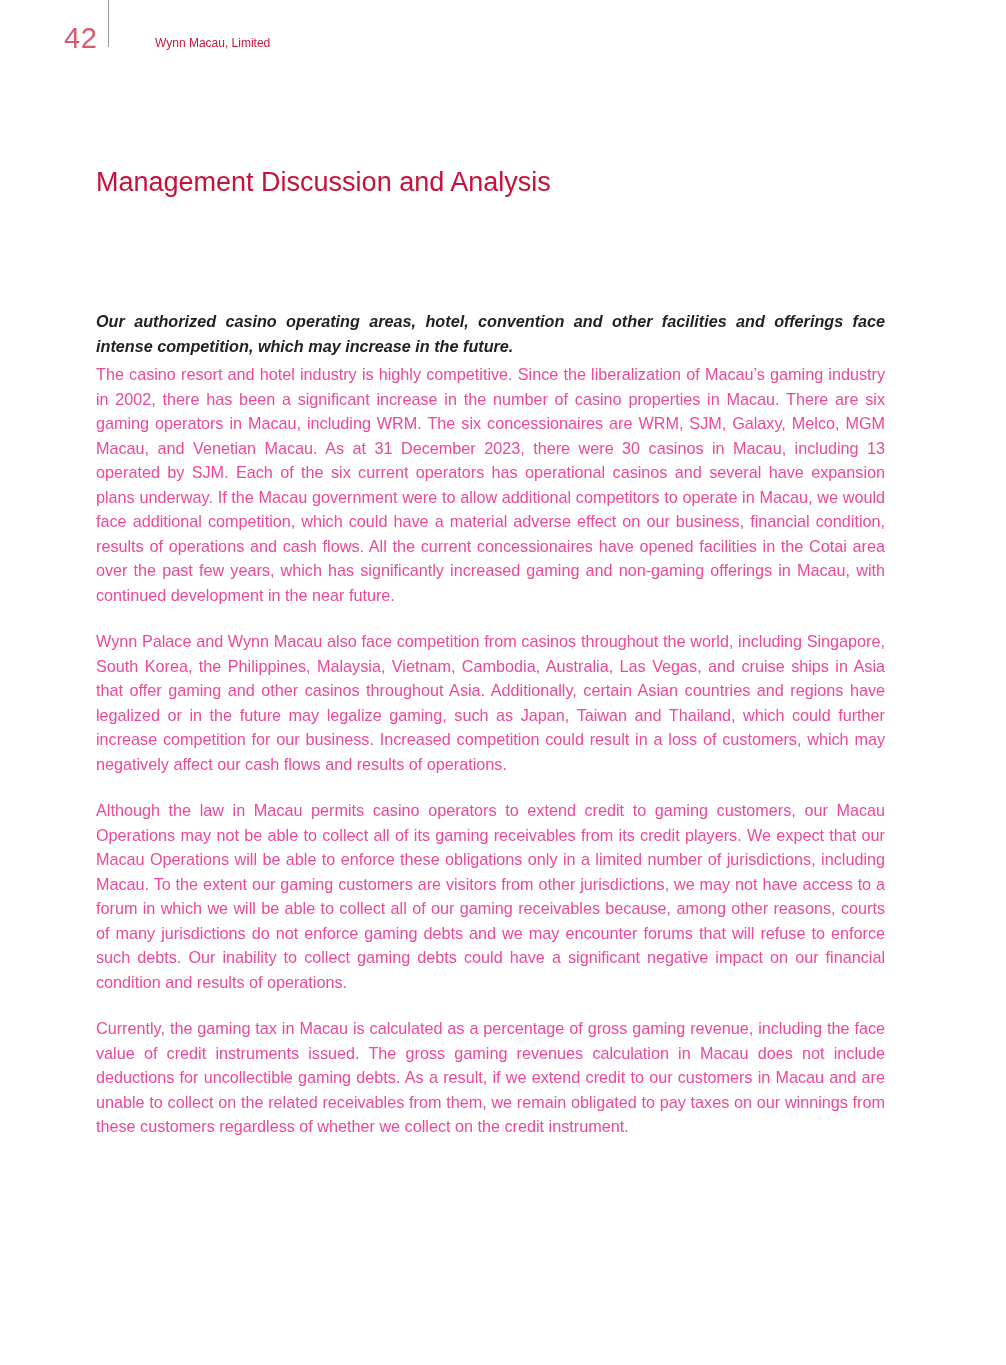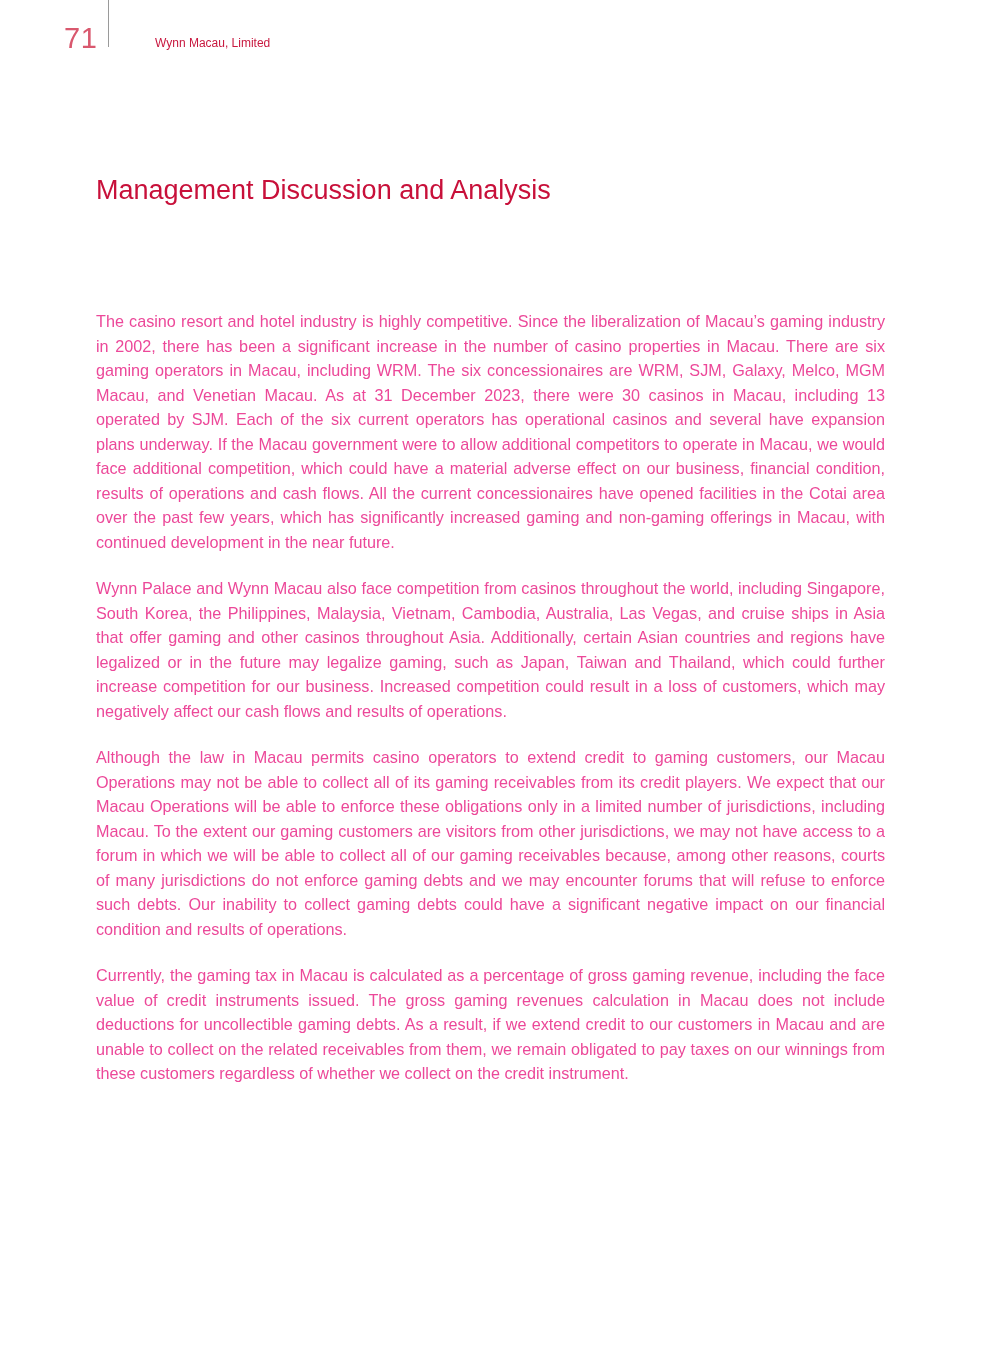--- a/index.html
+++ b/index.html
@@ -34,21 +34,21 @@
     left: 119px;
     top: 35px;
     font-size: 12px;
     color: #c8183f;
     line-height: 16px;
     margin-left: 36px;
   }
   .page-title {
     position: absolute;
     left: 96px;
-    top: 172px;
+    top: 164px;
     font-size: 27px;
     color: #c8103a;
     font-weight: normal;
     margin: 0;
     line-height: 36px;
   }
   .content {
     position: absolute;
     left: 96px;
     top: 309px;
@@ -64,28 +64,29 @@
     color: #222;
     margin-bottom: 4px !important;
     line-height: 24.5px;
   }
   .para-gap { margin-bottom: 22px !important; }
   .content p.text { color: #ec4899; }
 </style>
 </head>
 <body>
 
-<div class="page-number">71</div>
+<div class="page-number">42</div>
 <div class="header-divider"></div>
 <div class="company-name">Wynn Macau, Limited</div>
 
 <h1 class="page-title">Management Discussion and Analysis</h1>
 
 <div class="content">
   <section>
+    <p class="risk-heading">Our authorized casino operating areas, hotel, convention and other facilities and offerings face intense competition, which may increase in the future.</p>
     <p class="text para-gap">The casino resort and hotel industry is highly competitive. Since the liberalization of Macau’s gaming industry in 2002, there has been a significant increase in the number of casino properties in Macau. There are six gaming operators in Macau, including WRM. The six concessionaires are WRM, SJM, Galaxy, Melco, MGM Macau, and Venetian Macau. As at 31 December 2023, there were 30 casinos in Macau, including 13 operated by SJM. Each of the six current operators has operational casinos and several have expansion plans underway. If the Macau government were to allow additional competitors to operate in Macau, we would face additional competition, which could have a material adverse effect on our business, financial condition, results of operations and cash flows. All the current concessionaires have opened facilities in the Cotai area over the past few years, which has significantly increased gaming and non-gaming offerings in Macau, with continued development in the near future.</p>
     <p class="text para-gap">Wynn Palace and Wynn Macau also face competition from casinos throughout the world, including Singapore, South Korea, the Philippines, Malaysia, Vietnam, Cambodia, Australia, Las Vegas, and cruise ships in Asia that offer gaming and other casinos throughout Asia. Additionally, certain Asian countries and regions have legalized or in the future may legalize gaming, such as Japan, Taiwan and Thailand, which could further increase competition for our business. Increased competition could result in a loss of customers, which may negatively affect our cash flows and results of operations.</p>
   </section>
   <section>
     <p class="text para-gap">Although the law in Macau permits casino operators to extend credit to gaming customers, our Macau Operations may not be able to collect all of its gaming receivables from its credit players. We expect that our Macau Operations will be able to enforce these obligations only in a limited number of jurisdictions, including Macau. To the extent our gaming customers are visitors from other jurisdictions, we may not have access to a forum in which we will be able to collect all of our gaming receivables because, among other reasons, courts of many jurisdictions do not enforce gaming debts and we may encounter forums that will refuse to enforce such debts. Our inability to collect gaming debts could have a significant negative impact on our financial condition and results of operations.</p>
     <p class="text">Currently, the gaming tax in Macau is calculated as a percentage of gross gaming revenue, including the face value of credit instruments issued. The gross gaming revenues calculation in Macau does not include deductions for uncollectible gaming debts. As a result, if we extend credit to our customers in Macau and are unable to collect on the related receivables from them, we remain obligated to pay taxes on our winnings from these customers regardless of whether we collect on the credit instrument.</p>
   </section>
 </div>
 
 </body></html>

